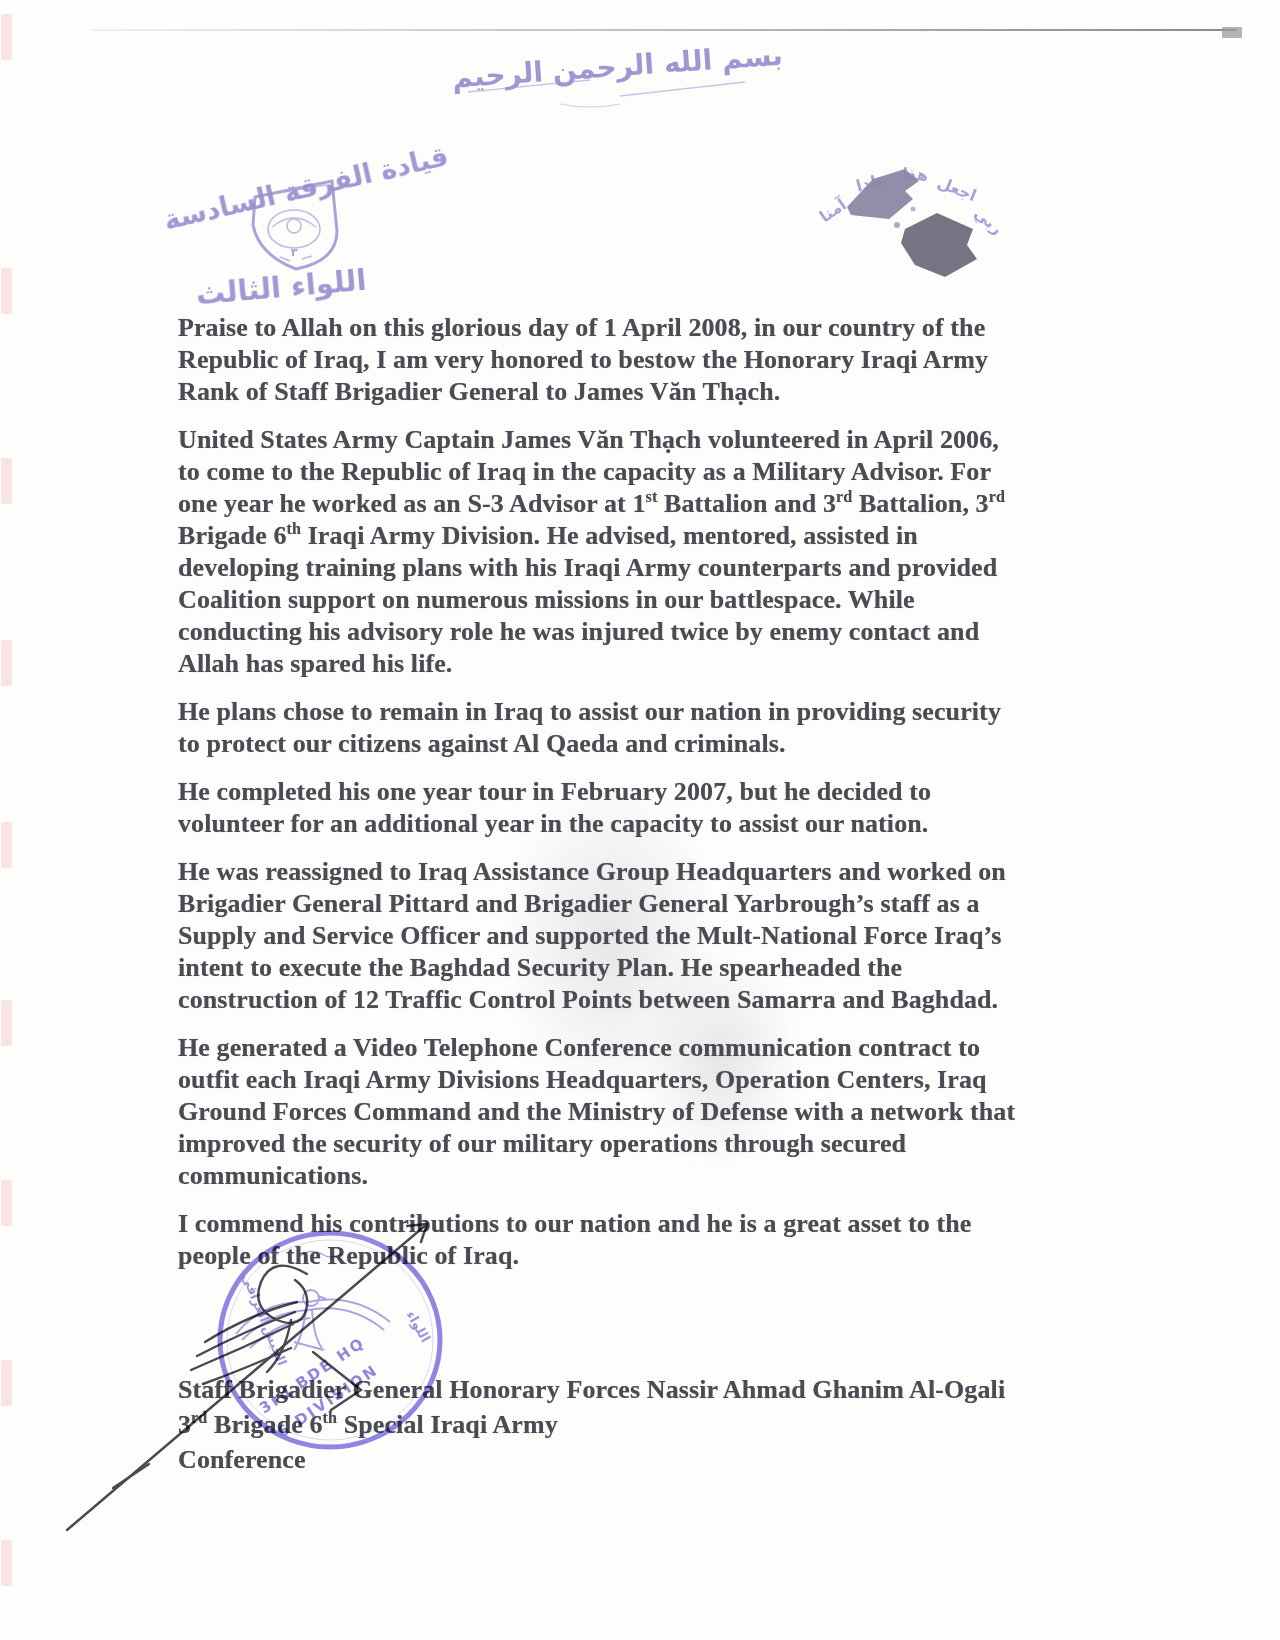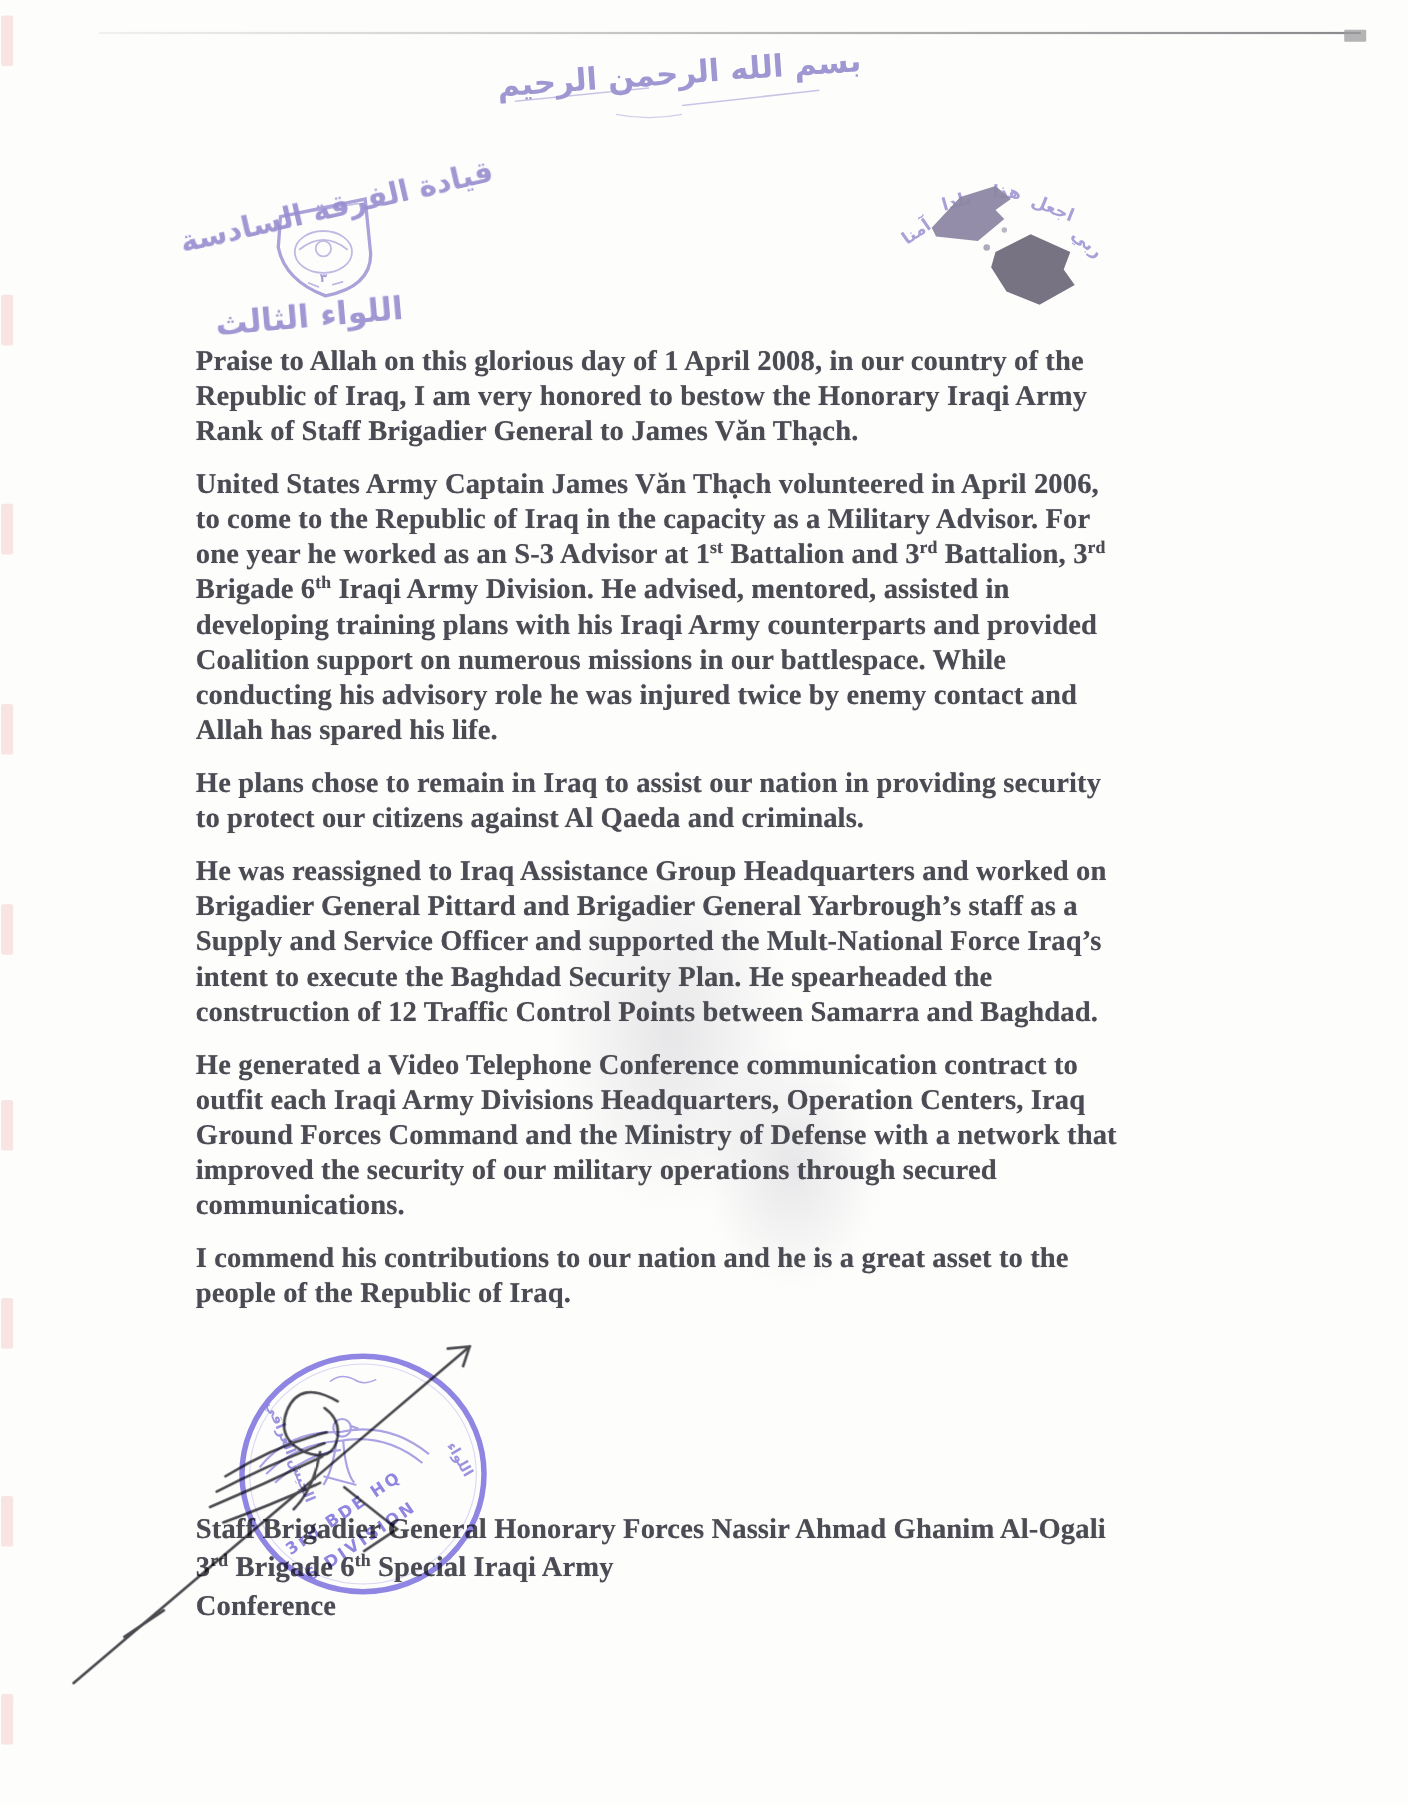--- a/index.html
+++ b/index.html
@@ -102,20 +102,21 @@
       <polygon points="120,84 152,68 188,84 182,100 192,114 160,132 130,120 116,98" fill="#726d7d" opacity=".95"></polygon>
       <circle cx="112" cy="80" r="3" fill="#8e88a6" opacity=".7"></circle>
       <circle cx="128" cy="64" r="2.5" fill="#8e88a6" opacity=".6"></circle>
     </g>
   </svg>
 
   <div class="bodytext">
     <p>Praise to Allah on this glorious day of 1 April 2008, in our country of the Republic of Iraq, I am very honored to bestow the Honorary Iraqi Army Rank of Staff Brigadier General to James Văn Thạch.</p>
     <p><span>United States Army Captain James Văn Thạch volunteered in April 2006, to come to the Republic of Iraq in the capacity as a Military Advisor. For one year he worked as an S-3 Advisor at 1</span><sup>st</sup><span> Battalion and 3</span><sup>rd</sup><span> Battalion, 3</span><sup>rd</sup><span> Brigade 6</span><sup>th</sup><span> Iraqi Army Division.  He advised, mentored, assisted in developing training plans with his Iraqi Army counterparts and provided Coalition support on numerous missions in our battlespace. While conducting his advisory role he was injured twice by enemy contact and Allah has spared his life.</span></p>
     <p>He plans chose to remain in Iraq to assist our nation in providing security to protect our citizens against Al Qaeda and criminals.</p>
+    <p>He completed his one year tour in February 2007, but he decided to volunteer for an additional year in the capacity to assist our nation.</p>
     <p>He was reassigned to Iraq Assistance Group Headquarters and worked on Brigadier General Pittard and Brigadier General Yarbrough’s staff as a Supply and Service Officer and supported the Mult-National Force Iraq’s intent to execute the Baghdad Security Plan. He spearheaded the construction of 12 Traffic Control Points between Samarra and Baghdad.</p>
     <p>He generated a Video Telephone Conference communication contract to outfit each Iraqi Army Divisions Headquarters, Operation Centers, Iraq Ground Forces Command and the Ministry of Defense with a network that improved the security of our military operations through secured communications.</p>
     <p>I commend his contributions to our nation and he is a great asset to the people of the Republic of Iraq.</p>
   </div>
 
   <div class="sigblock">
     <div>Staff Brigadier General Honorary Forces Nassir Ahmad Ghanim Al-Ogali</div>
     <div><span>3</span><sup>rd</sup><span> Brigade 6</span><sup>th</sup><span> Special Iraqi Army</span></div>
     <div>Conference</div>
   </div>

